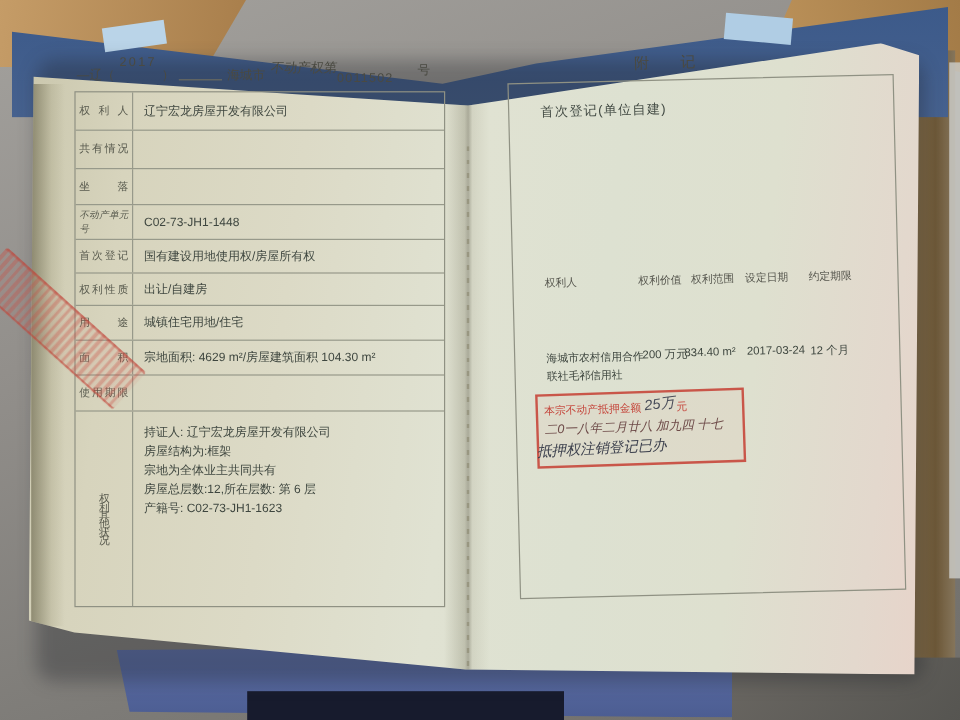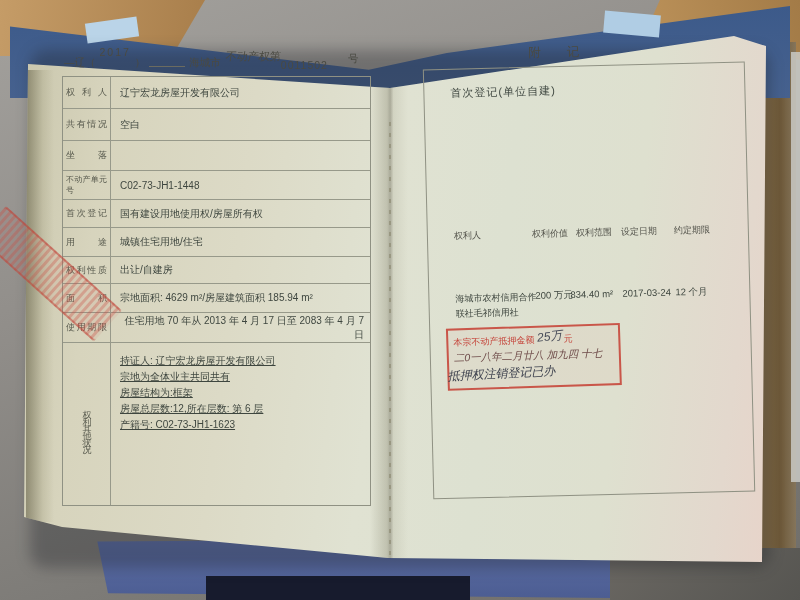--- a/index.html
+++ b/index.html
@@ -53,23 +53,23 @@
   .l-header .num { letter-spacing:1px; margin-left:1px; transform:translateY(1px); }
   .l-header .hao { margin-left:20px; transform:translateY(-4px); }
 
   .l-table { left:62px; top:76px; width:309px; height:430px; border:1px solid #8f9183;
              display:flex; flex-direction:column; color:#3e463f; }
   .l-row { display:flex; border-bottom:1px solid #97998a; }
   .l-row:last-child { border-bottom:none; }
   .l-label { width:48px; border-right:1px solid #97998a; color:#585a4e; font-size:9px;
              display:flex; align-items:center; padding:0 3px; }
   .l-label > span { width:100%; text-align:justify; text-align-last:justify; }
-  .l-label.sm > span { font-size:8px; }
+  .l-label.sm > span { font-size:8px;font-style:italic; }
   .l-value { flex:1; display:flex; align-items:center; padding:0 6px 0 9px; font-size:10px;text-align:right; }
-  .l-multi { flex:1; padding:10px 6px 0 9px; font-size:10px; line-height:16px;text-decoration:underline; }
+  .l-multi { flex:1; padding:10px 6px 0 9px; font-size:10px; line-height:16px; }
   .l-label.vert { justify-content:center; }
   .l-label.vert > span { writing-mode:vertical-lr; text-align:center; text-align-last:auto;
              letter-spacing:7px; height:150px; width:auto; margin:0 auto; }
 
   .diag-stamp { left:6px; top:206px; width:156px; height:42px; transform:rotate(42deg);
              transform-origin:left top; border-top:2px solid rgba(192,66,55,.55);
              border-bottom:2px solid rgba(192,66,55,.5); border-radius:3px;
              background:repeating-linear-gradient(90deg,rgba(201,76,66,.38) 0 3px,rgba(201,76,66,.08) 3px 6px);
              filter:blur(.6px); }
 
@@ -139,71 +139,69 @@
     <div class="l-row" style="height:32px">
       <div class="l-label">
           <span>权利人</span>
         </div>
       <div class="l-value">辽宁宏龙房屋开发有限公司</div>
     </div>
     <div class="l-row" style="height:32px">
       <div class="l-label">
           <span>共有情况</span>
         </div>
-      <div class="l-value">空白</div>
     </div>
     <div class="l-row" style="height:30px">
       <div class="l-label">
           <span>坐落</span>
         </div>
     </div>
     <div class="l-row" style="height:29px">
       <div class="l-label sm">
           <span>不动产单元号</span>
         </div>
       <div class="l-value">C02-73-JH1-1448</div>
     </div>
     <div class="l-row" style="height:28px">
       <div class="l-label">
           <span>首次登记</span>
         </div>
       <div class="l-value">国有建设用地使用权/房屋所有权</div>
     </div>
+    <div class="l-row" style="height:27px">
+      <div class="l-label">
+          <span>权利性质</span>
+        </div>
+      <div class="l-value">出让/自建房</div>
+    </div>
     <div class="l-row" style="height:29px">
       <div class="l-label">
           <span>用途</span>
         </div>
       <div class="l-value">城镇住宅用地/住宅</div>
     </div>
-    <div class="l-row" style="height:27px">
-      <div class="l-label">
-          <span>权利性质</span>
-        </div>
-      <div class="l-value">出让/自建房</div>
-    </div>
     <div class="l-row" style="height:29px">
       <div class="l-label">
           <span>面积</span>
         </div>
-      <div class="l-value">宗地面积: 4629 m²/房屋建筑面积 185.94 m²</div>
+      <div class="l-value">宗地面积: 4629 m²/房屋建筑面积 104.30 m²</div>
     </div>
     <div class="l-row" style="height:30px">
       <div class="l-label">
           <span>使用期限</span>
         </div>
-      <div class="l-value">住宅用地 70 年从 2013 年 4 月 17 日至 2083 年 4 月 7 日</div>
     </div>
     <div class="l-row" style="flex:1">
       <div class="l-label vert">
           <span>权利其他状况</span>
         </div>
       <div class="l-multi">
         <div>持证人: 辽宁宏龙房屋开发有限公司</div>
+        <div>房屋结构为:框架</div>
         <div>宗地为全体业主共同共有</div>
-        <div>房屋结构为:框架</div>
         <div>房屋总层数:12,所在层数: 第 6 层</div>
         <div>产籍号: C02-73-JH1-1623</div>
       </div>
     </div>
   </div>
 
   <div class="abs diag-stamp"></div>
 
   <div class="abs r-content">
     <div class="r-title">附记</div>

